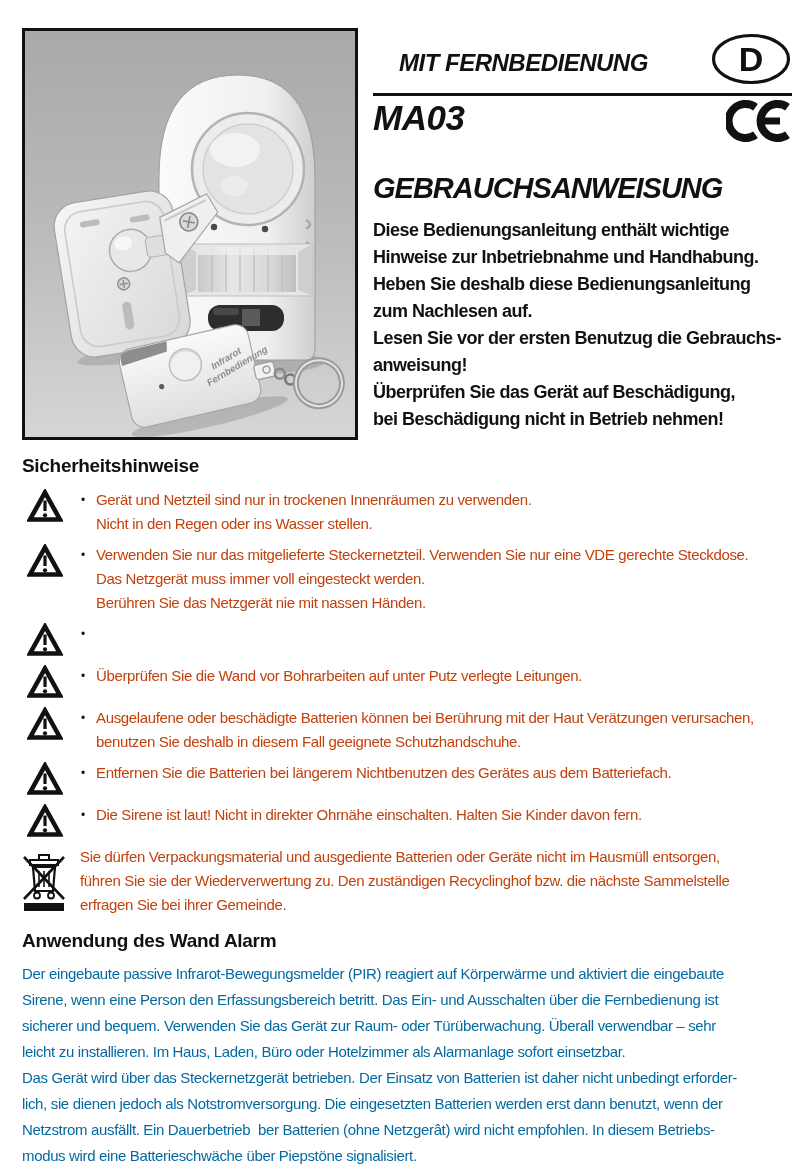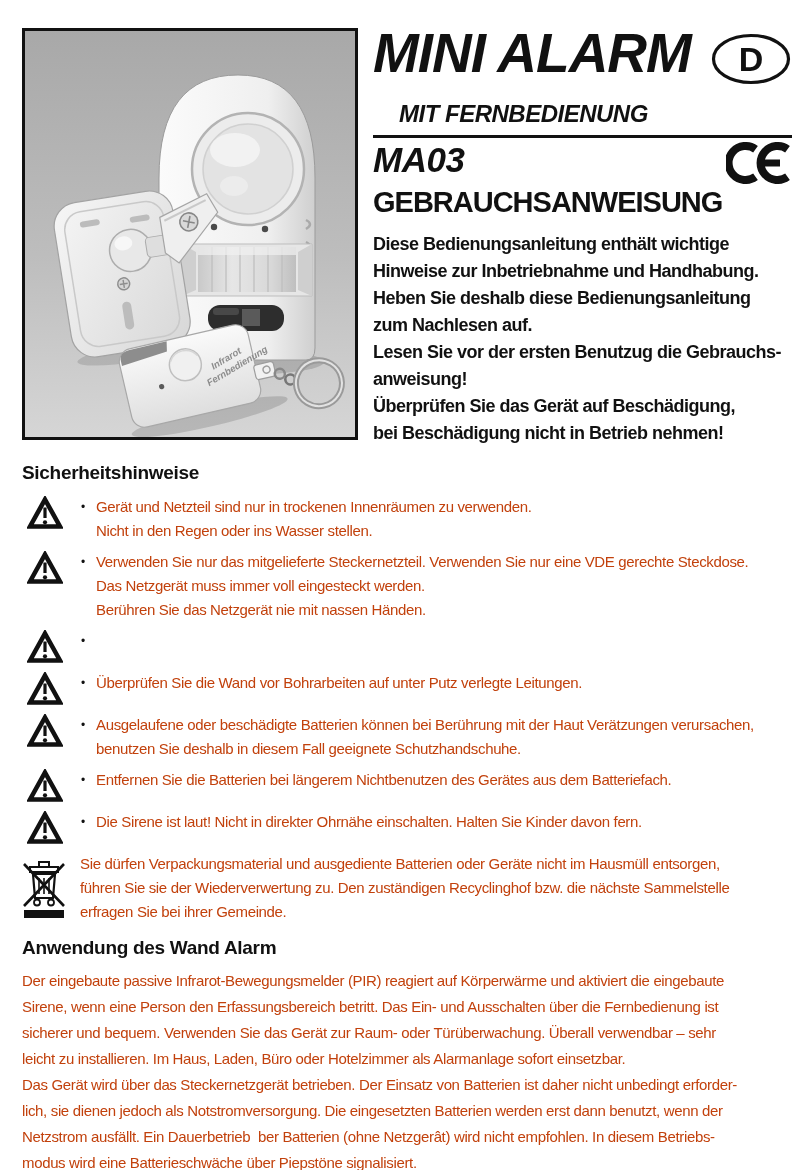--- a/index.html
+++ b/index.html
@@ -22,43 +22,44 @@
   .brand-subtitle {
     font-size:24px; font-weight:bold; font-style:italic; letter-spacing:-0.5px;
     margin:21px 0 0 26px; white-space:nowrap;
   }
   .d-oval { margin-top:4px; flex:none; }
   .head-rule { border:none; border-top:3px solid #111; margin:7px 0 2px 0; }
   .model-row { display:flex; justify-content:space-between; align-items:flex-start; }
   .model { font-size:35px; font-weight:bold; font-style:italic; letter-spacing:-0.5px; }
   .ce-mark { margin-top:2px; }
   .doc-heading {
-    font-size:29px; font-weight:bold; letter-spacing:-1px; margin-top:2px;
+    font-size:29px; font-weight:bold; letter-spacing:-1px; margin-top:30px;
     white-space:nowrap;
+    font-style:italic;
   }
   .intro {
     font-size:18px; font-weight:bold; line-height:27px; letter-spacing:-0.5px;
     white-space:pre-wrap; margin-top:12px;
   }
   
   .section-heading {
     font-size:19px; font-weight:bold; letter-spacing:-0.3px;
   }
   .safety-heading { margin:15px 0 11px 0; }
   .app-heading { margin:13px 0 9px 0; }
   .safety-row { display:flex; margin-bottom:7px; align-items:flex-start; }
   .tri-cell { width:36px; margin:1px 18px 0 5px; flex:none; }
   .bullet-cell { width:15px; flex:none; font-size:12px; line-height:24px; }
   .body-text {
     font-size:15px; line-height:24px; letter-spacing:-0.35px;
     white-space:pre-wrap; color:#c2410c;
   }
   .disposal-row { display:flex; margin-bottom:2px; align-items:center; }
   .weee-cell { width:44px; margin:2px 14px 0 0; flex:none; }
-  .app-para { font-size:15px; line-height:26px; letter-spacing:-0.35px; white-space:pre-wrap; color:#c2410c; }
+  .app-para { font-size:15px; line-height:26px; letter-spacing:-0.35px; white-space:pre-wrap; color:#0369a1; }
 </style>
 </head>
 <body>
 
 <svg width="0" height="0" style="position:absolute" aria-hidden="true">
   <defs>
     <symbol id="sym-tri" viewBox="0 0 36 34">
       <path d="M18 3.5 L33 30.5 L3 30.5 Z" fill="none" stroke="#111" stroke-width="4.6" stroke-linejoin="miter"></path>
       <rect x="16.4" y="11.5" width="3.2" height="10.5" fill="#111"></rect>
       <circle cx="18" cy="26.3" r="2.1" fill="#111"></circle>
@@ -178,21 +179,20 @@
           </g>
         </g>
 
         <rect x="1.5" y="1.5" width="333" height="409" fill="none" stroke="#111" stroke-width="3"></rect>
       </svg>
     </div>
 
     <div class="head-col">
       <div class="title-row">
         <div>
-          <div class="brand-title">MINI ALARM</div>
           <div class="brand-subtitle">MIT FERNBEDIENUNG</div>
         </div>
         <svg class="d-oval" width="82" height="54" viewBox="0 0 82 54">
           <ellipse cx="41" cy="27" rx="37.5" ry="23.5" fill="none" stroke="#111" stroke-width="3.2"></ellipse>
           <text x="41" y="39" text-anchor="middle" font-size="34" font-weight="bold" font-family="Liberation Sans, sans-serif" fill="#111">D</text>
         </svg>
       </div>
 
       <hr class="head-rule">
 

